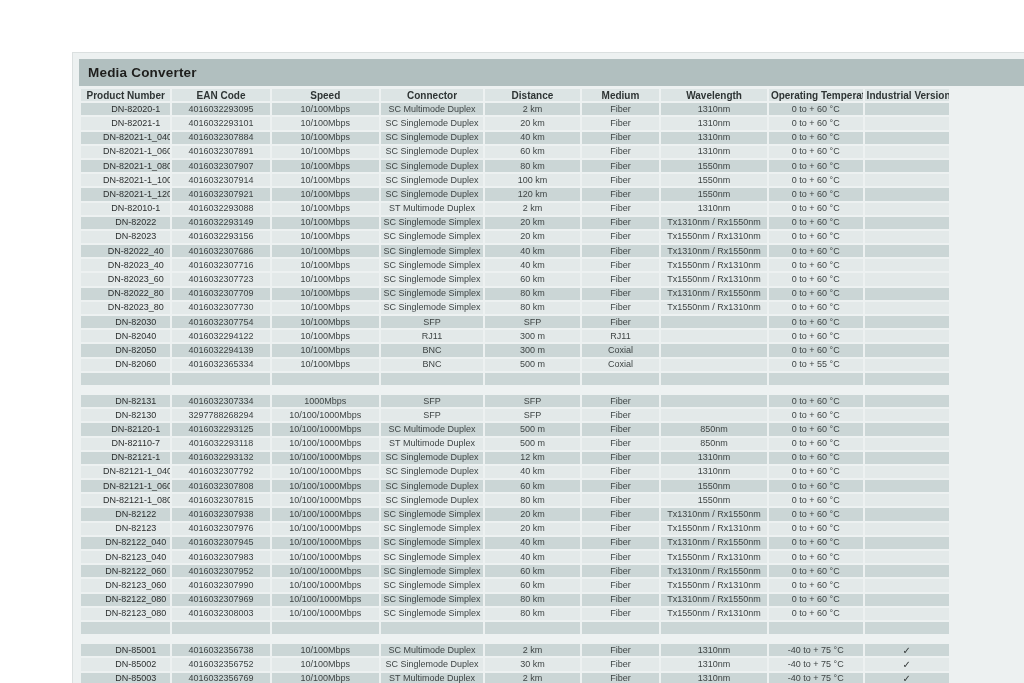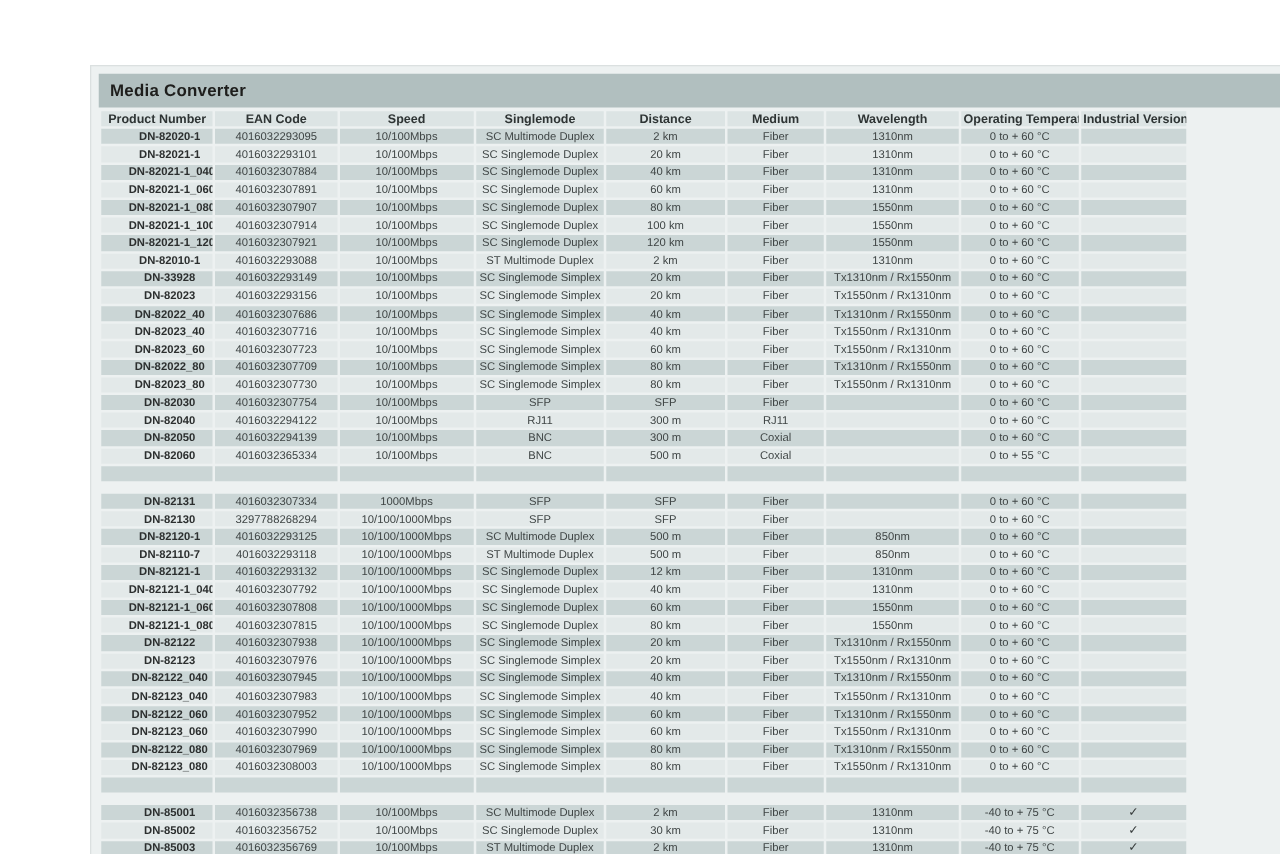--- a/index.html
+++ b/index.html
@@ -26,21 +26,21 @@
   th,td{
     height:12.2px;line-height:11px;padding:0 2px;overflow:hidden;
     white-space:nowrap;text-align:center;vertical-align:middle;
     font-size:9px;color:#3f4545;
   }
   th{background:#dce4e4;font-weight:bold;color:#2e3434;font-size:10px;}
   tr.dark td{background:#cbd6d6;}
   tr.light td{background:#e3e9e9;}
   tr.spacer td{background:#cbd6d6;}
   tr.gap td{background:transparent;height:6px;line-height:6px;}
-  td.c0{font-weight:bold;color:#2c2f2f;padding-left:22px;}
+  td.c0{font-weight:normal;color:#2c2f2f;padding-left:22px;}
   td.c8{font-size:10px;color:#333838;}
 </style>
 </head>
 <body>
 
 <div class="panel">
   <div class="title-bar">
     <span>Media Converter</span>
   </div>
   <table class="mc">
@@ -53,21 +53,21 @@
         <col style="width:9.1%">
       <col style="width:12.4%">
         <col style="width:11.0%">
         <col style="width:9.9%">
     </colgroup>
     <thead>
       <tr>
           <th>Product Number</th>
           <th>EAN Code</th>
           <th>Speed</th>
-          <th>Singlemode</th>
+          <th>Connector</th>
           <th>Distance</th>
           <th>Medium</th>
           <th>Wavelength</th>
           <th>Operating Temperature</th>
           <th>Industrial Version</th>
         </tr>
     </thead>
     <tbody>
         <tr class="dark">
           <td class="c0">DN-82020-1</td>
@@ -151,21 +151,21 @@
           <td class="c1">4016032293088</td>
           <td class="c2">10/100Mbps</td>
           <td class="c3">ST Multimode Duplex</td>
           <td class="c4">2 km</td>
           <td class="c5">Fiber</td>
           <td class="c6">1310nm</td>
           <td class="c7">0 to + 60 °C</td>
           <td class="c8"></td>
         </tr>
         <tr class="dark">
-          <td class="c0">DN-33928</td>
+          <td class="c0">DN-82022</td>
           <td class="c1">4016032293149</td>
           <td class="c2">10/100Mbps</td>
           <td class="c3">SC Singlemode Simplex</td>
           <td class="c4">20 km</td>
           <td class="c5">Fiber</td>
           <td class="c6">Tx1310nm / Rx1550nm</td>
           <td class="c7">0 to + 60 °C</td>
           <td class="c8"></td>
         </tr>
         <tr class="light">

